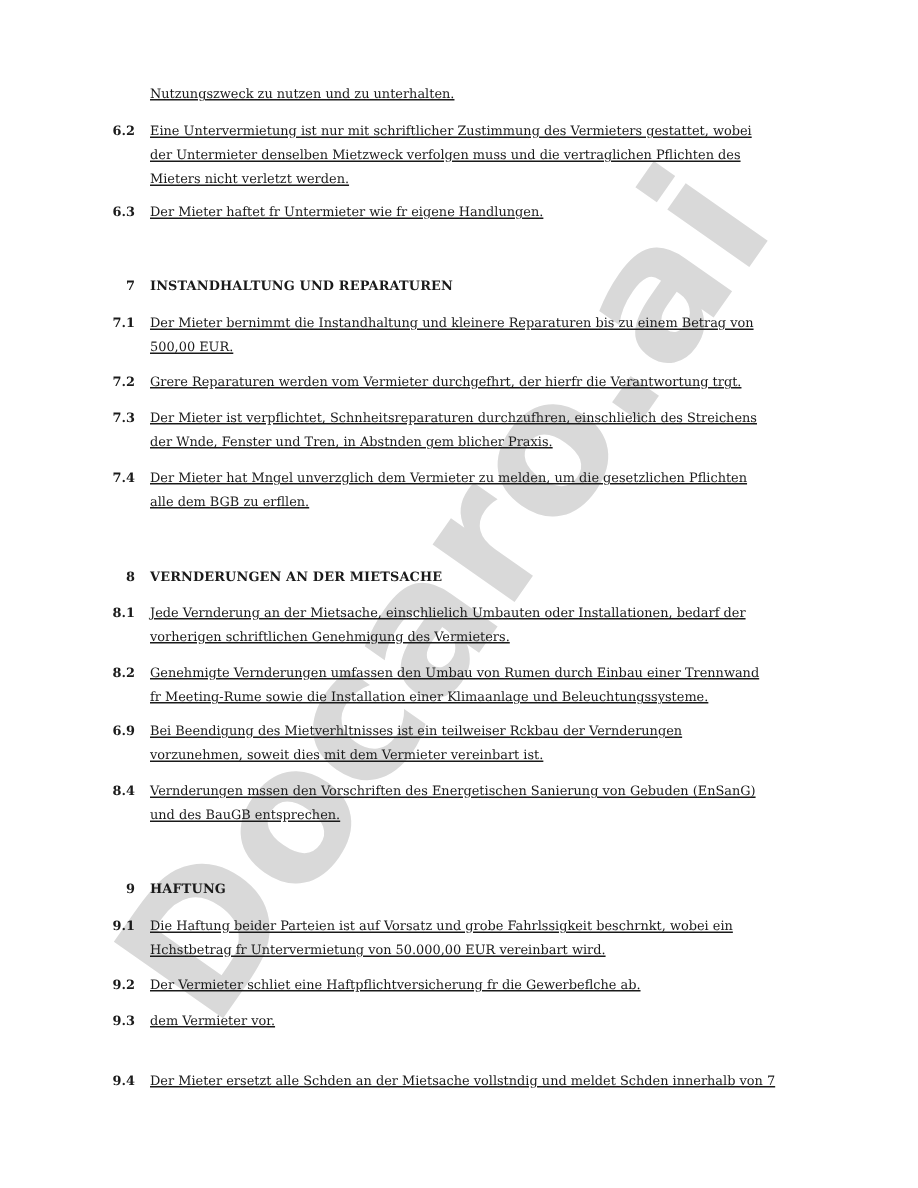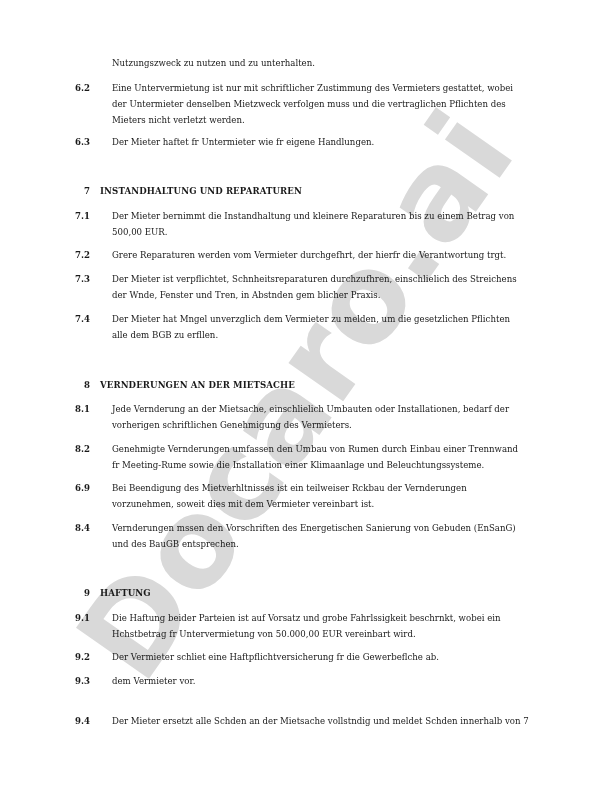--- a/index.html
+++ b/index.html
@@ -9,21 +9,21 @@
     font-family: "DejaVu Serif", "Liberation Serif", serif;
     font-size: 8.6px; color: #1a1a1a; line-height: 16px;
   }
   .watermark {
     position: absolute; left: 0; top: 0; width: 612px; height: 792px;
     pointer-events: none; z-index: 0;
   }
   .content { position: absolute; left: 0; top: 0; width: 612px; z-index: 1; }
   .item { position: absolute; left: 0; width: 612px; }
   .num { position: absolute; left: 75px; width: 25px; font-weight: bold; }
-  .txt { position: absolute; left: 112px; width: 450px; }
+  .txt { position: absolute; left: 100px; width: 450px; text-decoration: underline; }
   .sec-num { position: absolute; left: 75px; width: 15px; text-align: right; font-weight: bold; }
   .sec-title { position: absolute; left: 100px; font-weight: bold; letter-spacing: 0.1px; }
 </style>
 </head>
 <body>
 
 <div class="page">
 
   <svg class="watermark" viewBox="0 0 612 792" xmlns="http://www.w3.org/2000/svg">
     <text x="0" y="0" fill="#d9d9d9" font-family="DejaVu Sans, Liberation Sans, sans-serif" font-weight="bold" font-size="122" text-anchor="middle" transform="translate(330,420) rotate(-55)">Docaro.ai</text>

